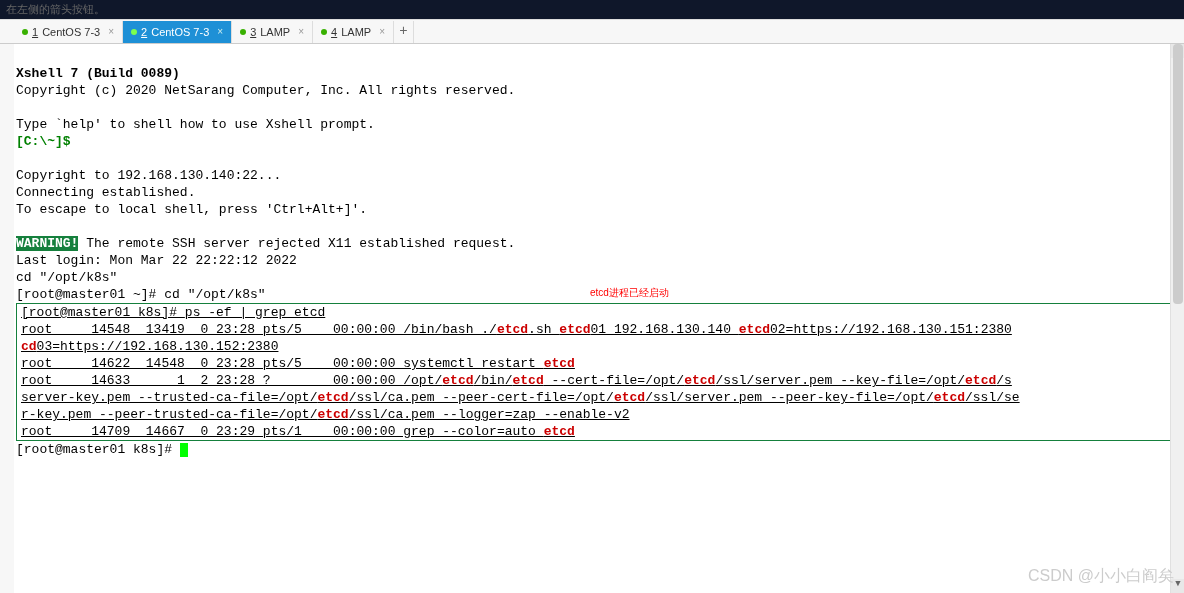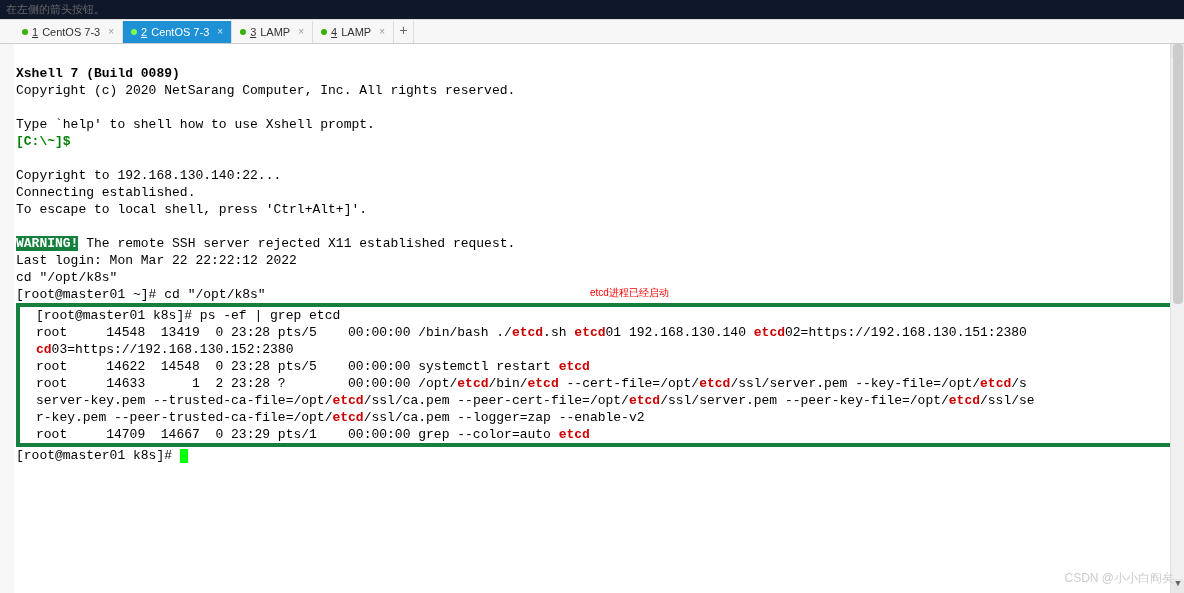--- a/index.html
+++ b/index.html
@@ -84,23 +84,24 @@
     margin-left: 14px;
     padding: 4px 2px;
     white-space: pre;
     line-height: 17px;
     letter-spacing: 0px;
   }
   .green   { color: #008000; font-weight: bold; }
   .black-bg { background: #15803d; color: #fff; font-weight: bold; }
   .red     { color: #cc0000; font-weight: bold; }
   .red-box {
-    border: 4px solid #15803d;
+    border: 1px solid #15803d;
     margin: 0 4px 0 0;
-    padding: 0 16px;
+    padding: 0 4px;
+    text-decoration: underline;
   }
   .annot {
     position: absolute;
     top: 286px;
     left: 590px;
     color: #ff0000;
     font-family: "Microsoft YaHei", sans-serif;
     font-size: 10px;
   }
   .cursor-block {
@@ -108,21 +109,21 @@
     width: 8px; height: 14px;
     background: #00ff00;
     vertical-align: middle;
   }
   .watermark {
     position: absolute;
     right: 10px;
     bottom: 6px;
     color: #ccc;
     font-family: "Microsoft YaHei", sans-serif;
-    font-size: 12px;
+    font-size: 16px;
   }
   .scrollbar-right {
     position: absolute;
     right: 0; top: 44px; bottom: 0; width: 14px;
     background: #f0f0f0;
     border-left: 1px solid #e0e0e0;
   }
   .scroll-thumb {
     position: absolute;
     top: 0; left: 2px; width: 10px; height: 260px;

